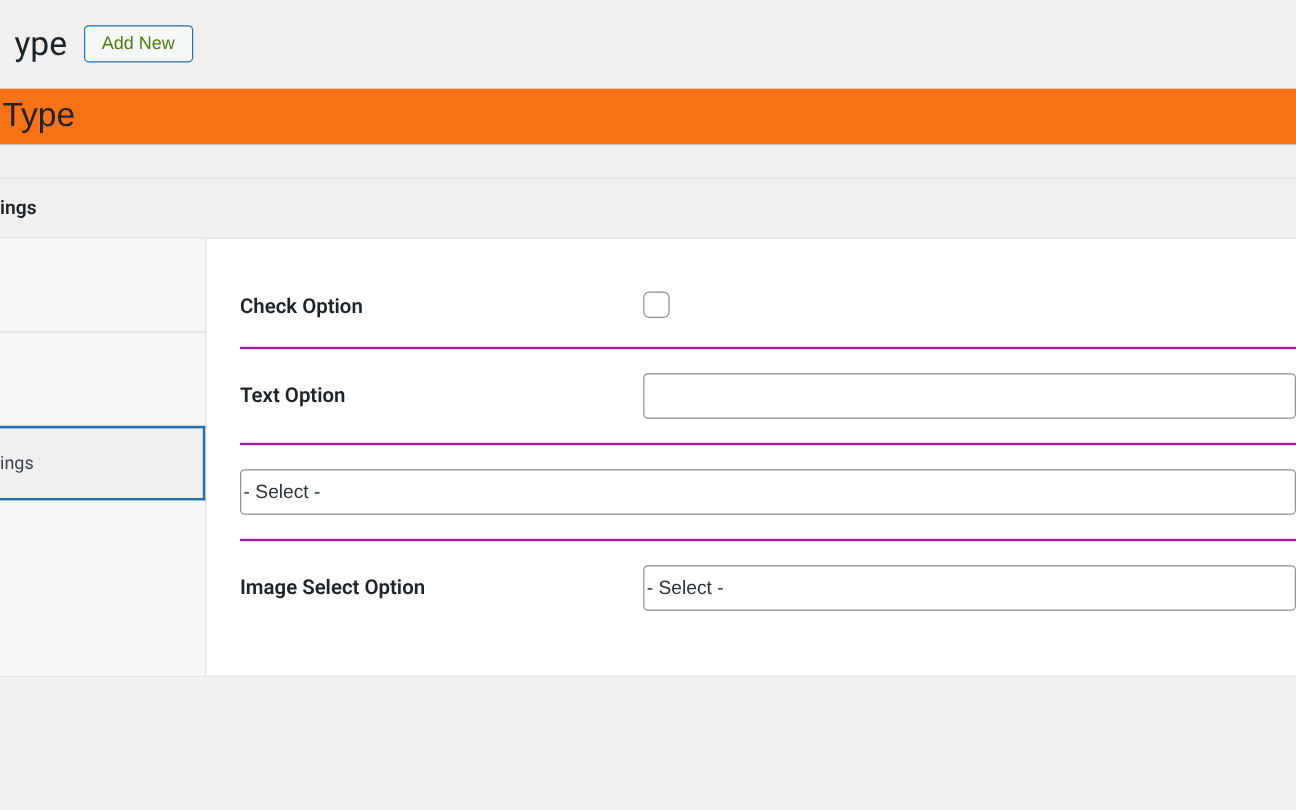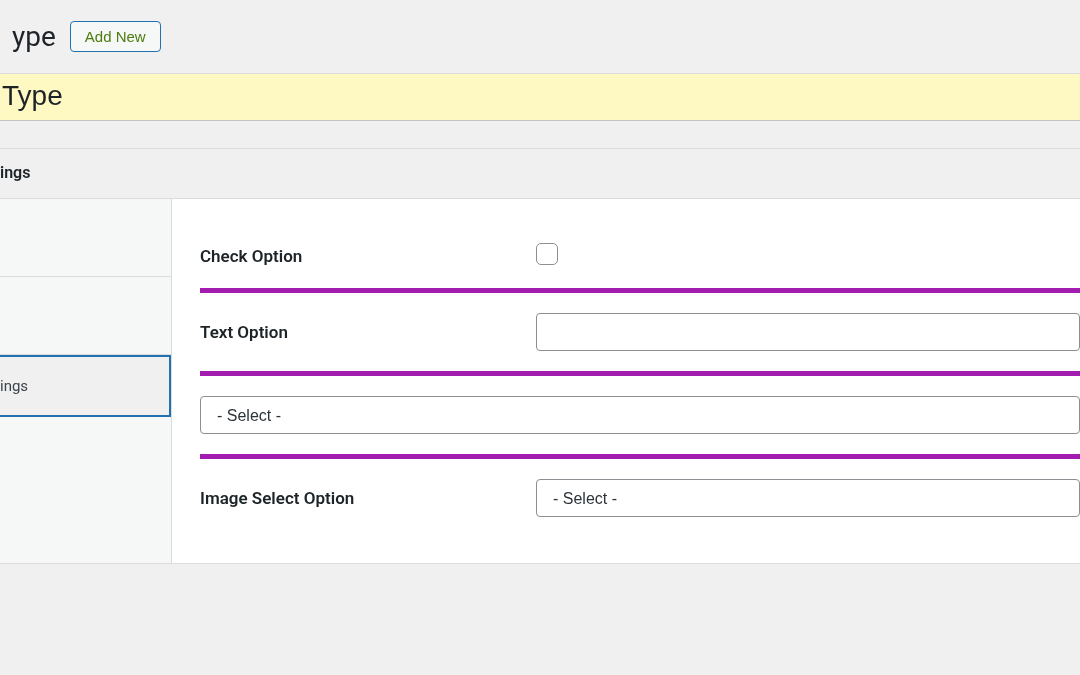--- a/index.html
+++ b/index.html
@@ -44,21 +44,21 @@
       background: #ffffff;
       box-shadow: 0 1px 1px rgba(0,0,0,0.04);
     }
     .title-input {
       width: 100%;
       border: none;
       font-size: 28px;
       padding: 6px 10px 8px 2px;
       color: #1d2327;
       outline: none;
-      background: #fef9c3;
+      background: #f97316;
       font-weight: 400;
     }
     .spacer-gray {
       height: 28px;
       background: #f0f0f1;
       border-bottom: 1px solid #dcdcde;
     }
     .panel-header {
       padding: 14px 0 16px 0;
       border-bottom: 1px solid #dcdcde;
@@ -103,21 +103,21 @@
       cursor: pointer;
     }
     .fields-col {
       flex: 1;
       padding: 24px 0 24px 28px;
     }
     .field-row {
       display: flex;
       align-items: center;
       padding: 20px 0;
-      border-bottom: 5px solid #a21caf;
+      border-bottom: 2px solid #a21caf;
     }
     .field-row:last-child {
       border-bottom: none;
     }
     .field-label {
       width: 336px;
       font-size: 17px;
       font-weight: 600;
       color: #1d2327;
     }
@@ -140,21 +140,21 @@
       border-radius: 4px;
       padding: 0 10px;
       font-size: 15px;
       background: #ffffff;
     }
     .select-ctl {
       width: 100%;
       height: 38px;
       border: 1px solid #8c8f94;
       border-radius: 4px;
-      padding: 0 16px;
+      padding: 0 2px;
       font-size: 16px;
       background: #ffffff;
       color: #2c3338;
       appearance: none;
     }
     .bottom-area {
       background: #f0f0f1;
       height: 110px;
     }
   </style>

